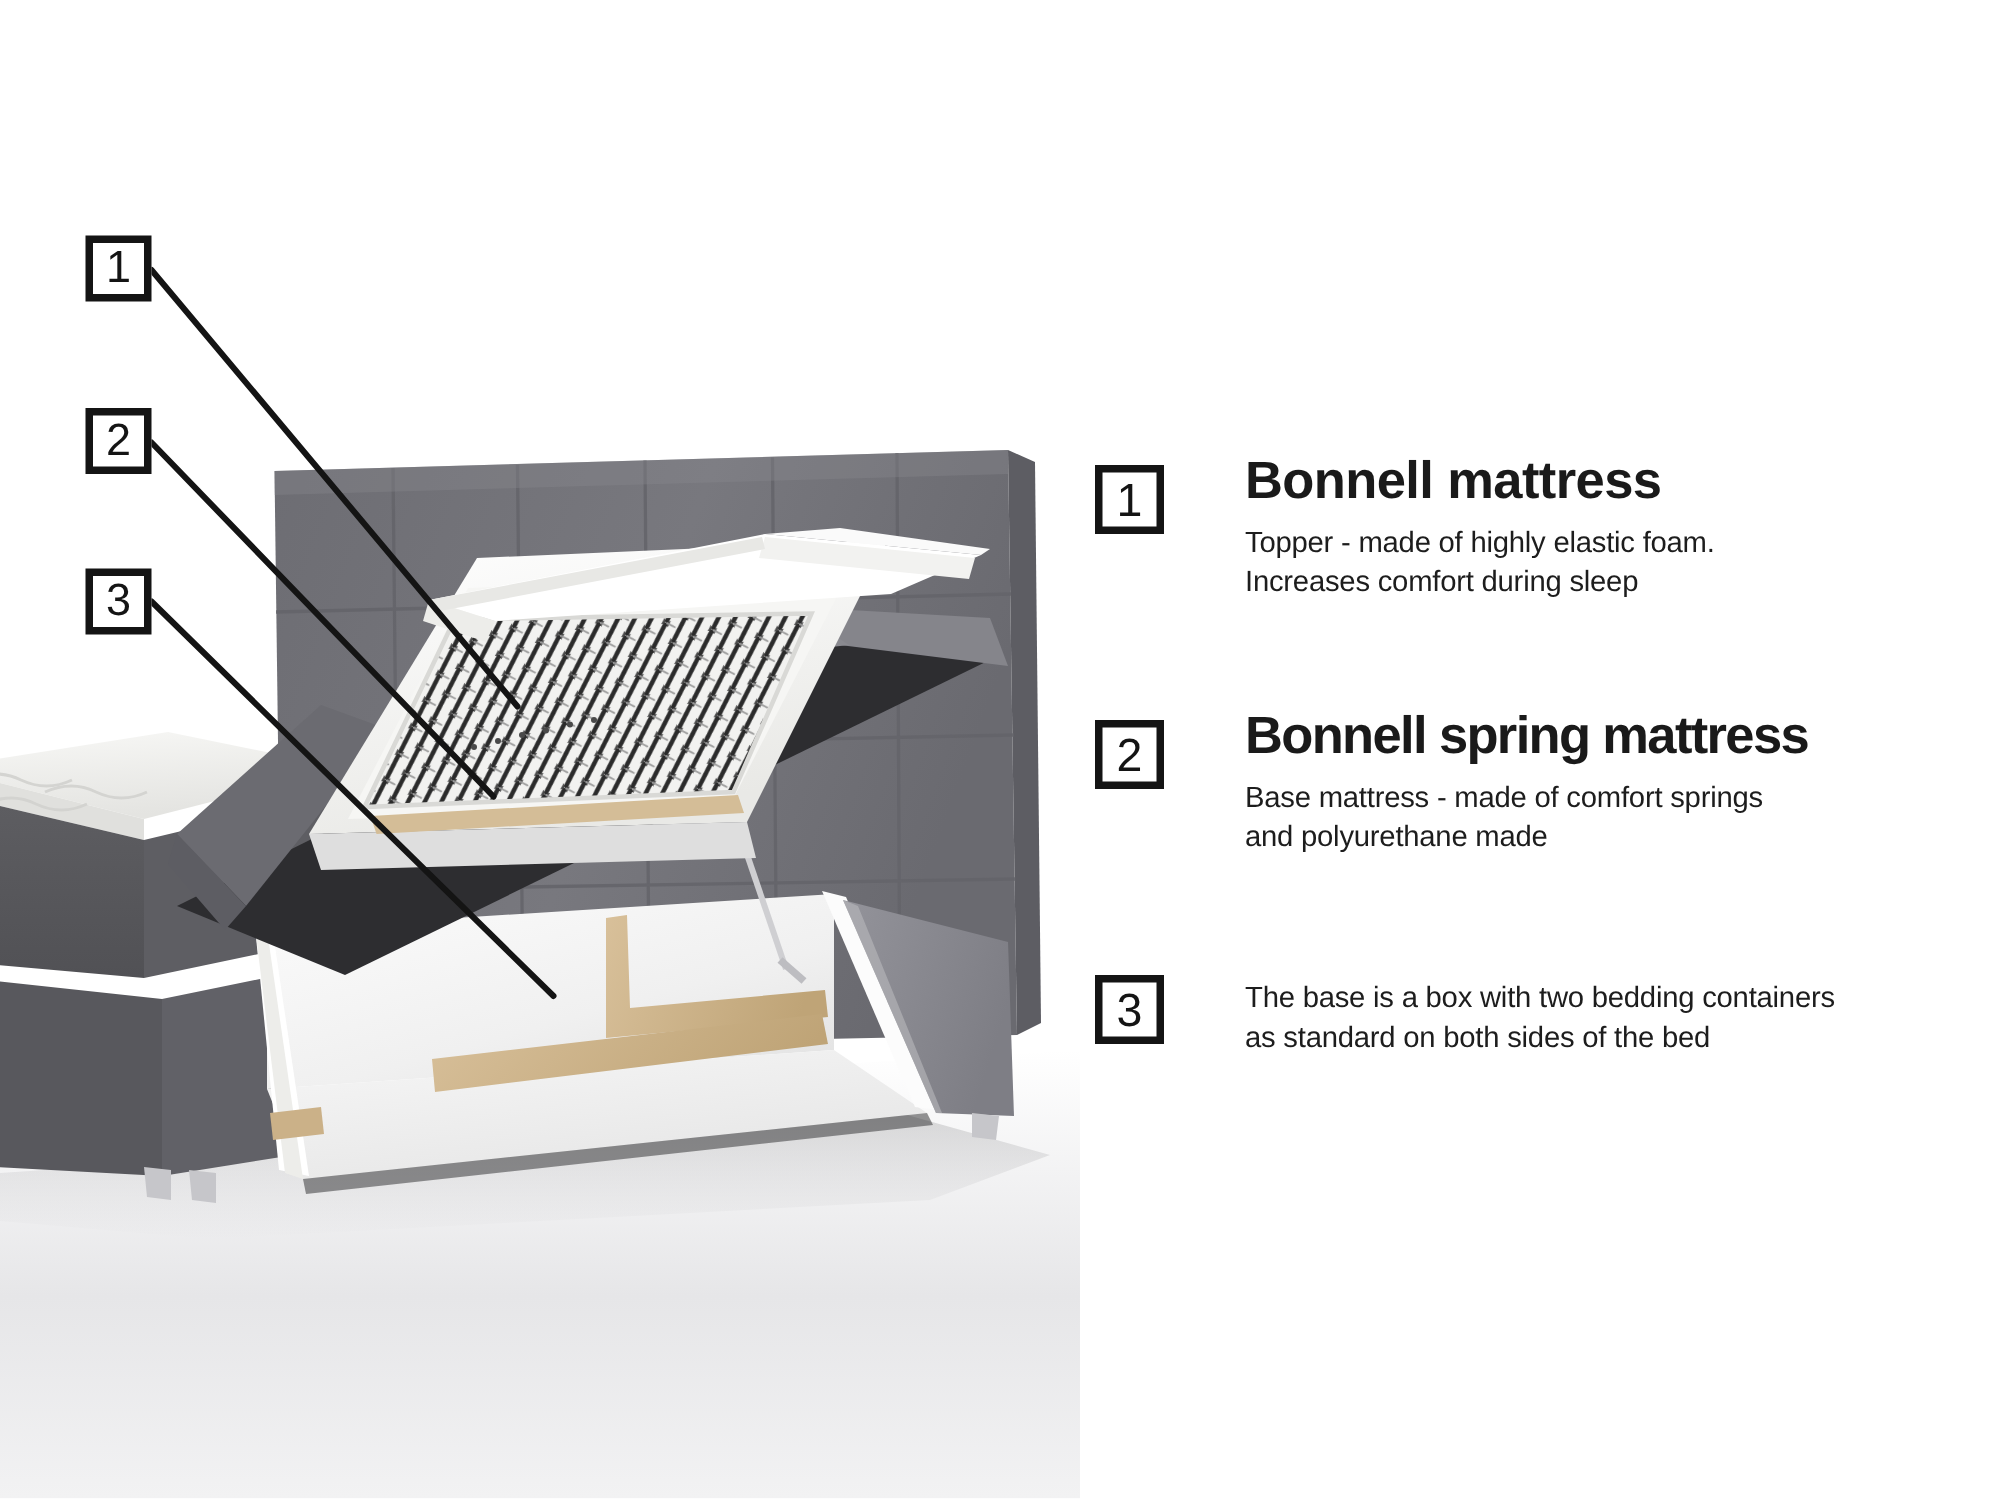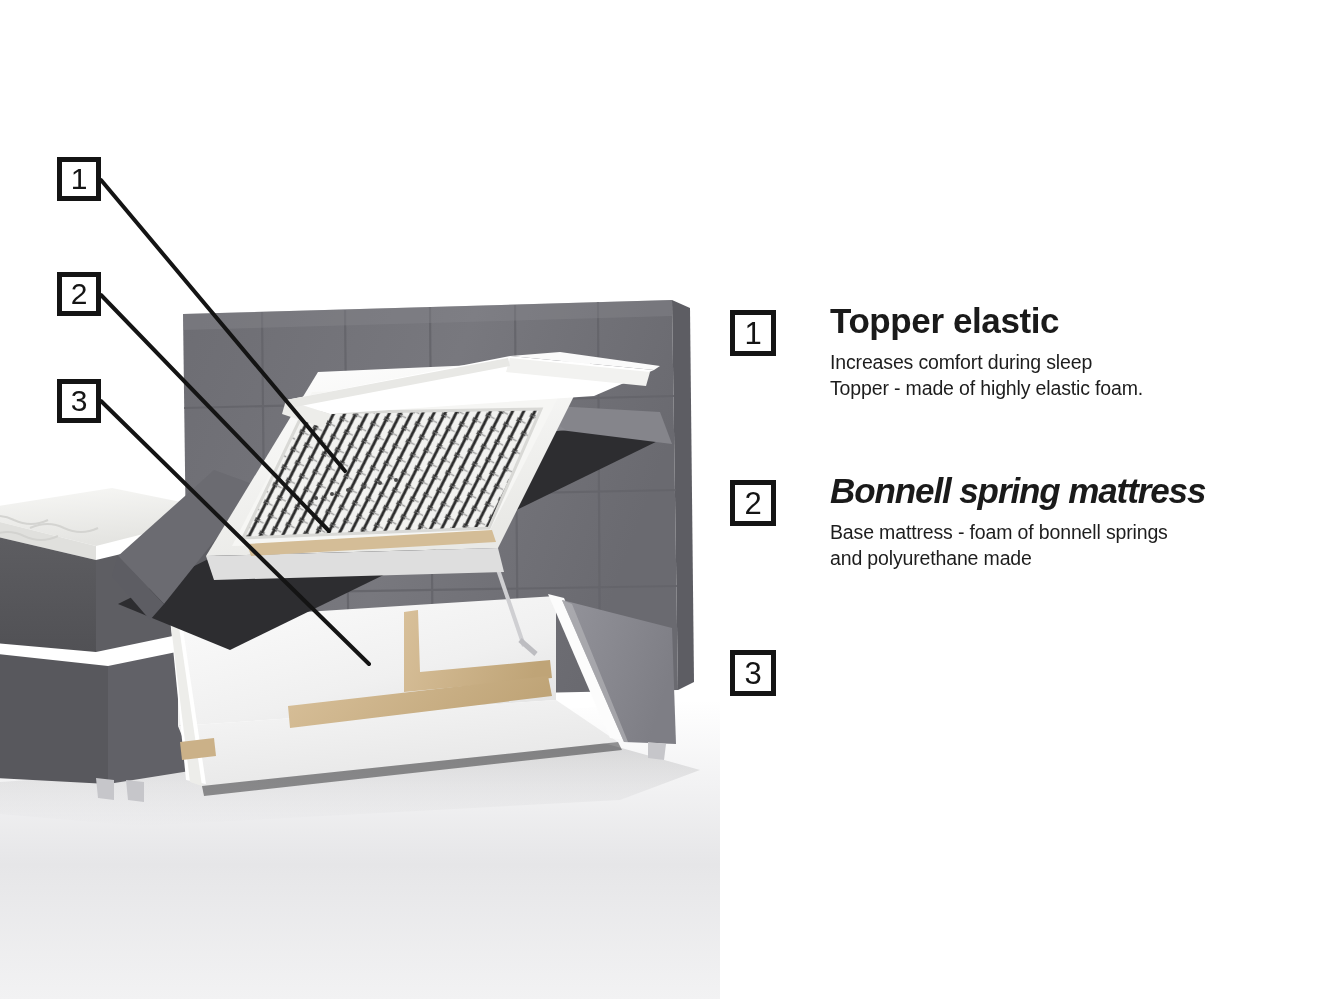--- a/index.html
+++ b/index.html
@@ -48,21 +48,21 @@
   }
   .legend-text { position:absolute; left: 108px; top: 0; width: 500px; }
   .legend-title {
     font-size: 35px;
     font-weight: bold;
     color: #1a1a1a;
     letter-spacing: -0.4px;
     line-height: 1.05;
     white-space: nowrap;
   }
-  #entry-2 .legend-title { letter-spacing: -1.1px; font-style: italic; }
+  #entry-2 .legend-title { letter-spacing: -1.1px; }
   .legend-desc {
     margin-top: 9px;
     font-size: 19.5px;
     line-height: 1.37;
     color: #1d1d1d;
     letter-spacing: -0.15px;
   }
   .legend-desc .line { display:block; white-space: nowrap; }
 </style>
 </head>
@@ -266,43 +266,47 @@
     <span>3</span>
   </div>
 
   <div id="legend">
 
     <div class="legend-entry" id="entry-1">
       <div class="legend-num">
         <span>1</span>
       </div>
       <div class="legend-text">
-        <div class="legend-title">Topper elastic</div>
+        <div class="legend-title">Bonnell mattress</div>
         <div class="legend-desc">
+          <span class="line">Topper - made of highly elastic foam.</span>
           <span class="line">Increases comfort during sleep</span>
-          <span class="line">Topper - made of highly elastic foam.</span>
         </div>
       </div>
     </div>
 
     <div class="legend-entry" id="entry-2">
       <div class="legend-num">
         <span>2</span>
       </div>
       <div class="legend-text">
         <div class="legend-title">Bonnell spring mattress</div>
         <div class="legend-desc">
-          <span class="line">Base mattress - foam of bonnell springs</span>
+          <span class="line">Base mattress - made of comfort springs</span>
           <span class="line">and polyurethane made</span>
         </div>
       </div>
     </div>
 
     <div class="legend-entry" id="entry-3">
       <div class="legend-num">
         <span>3</span>
       </div>
       <div class="legend-text">
+        <div class="legend-desc">
+          <span class="line">The base is a box with two bedding containers</span>
+          <span class="line">as standard on both sides of the bed</span>
+        </div>
       </div>
     </div>
 
   </div>
 </div>
 
 </body></html>

